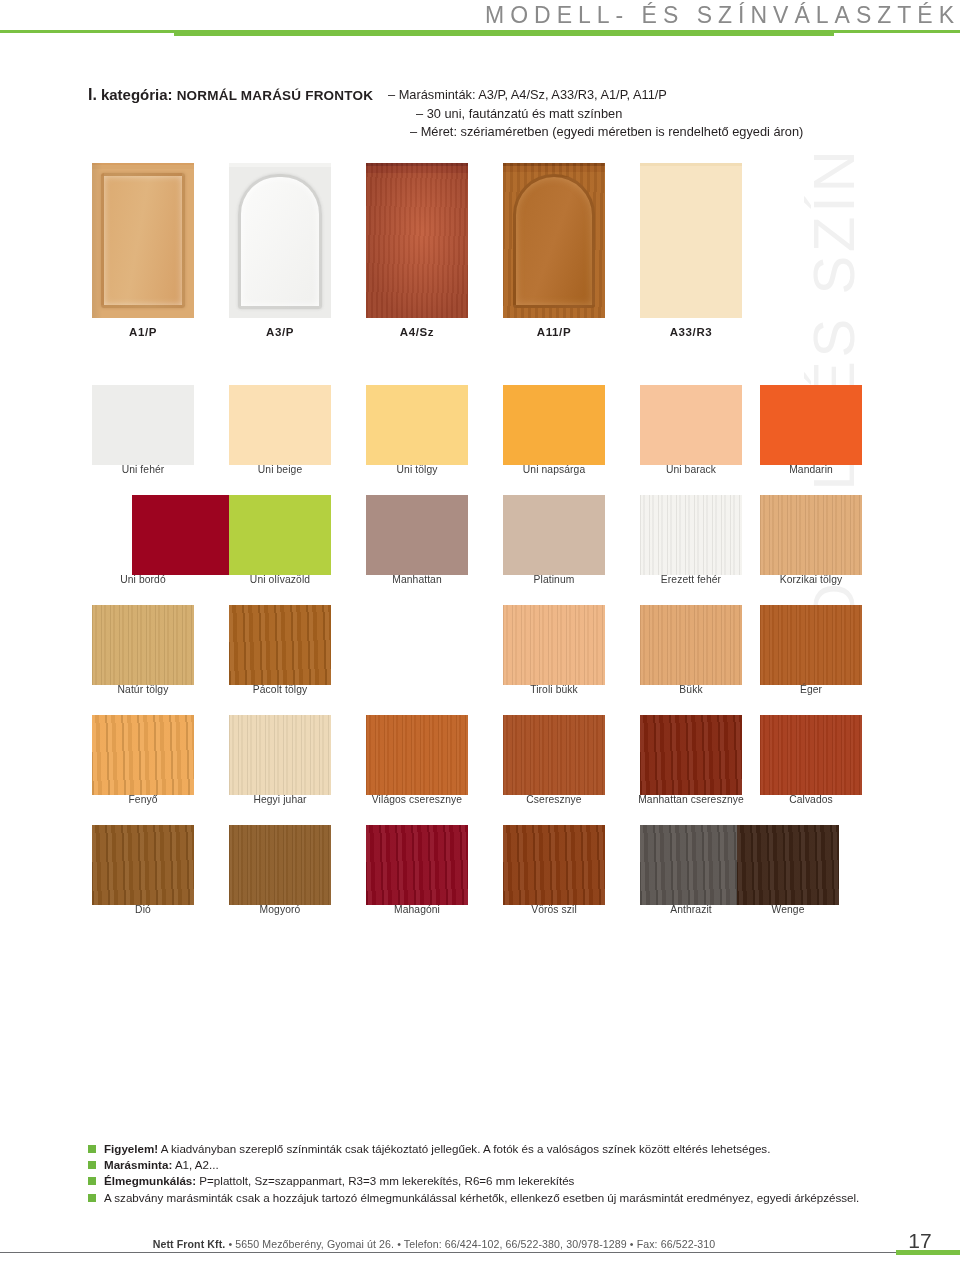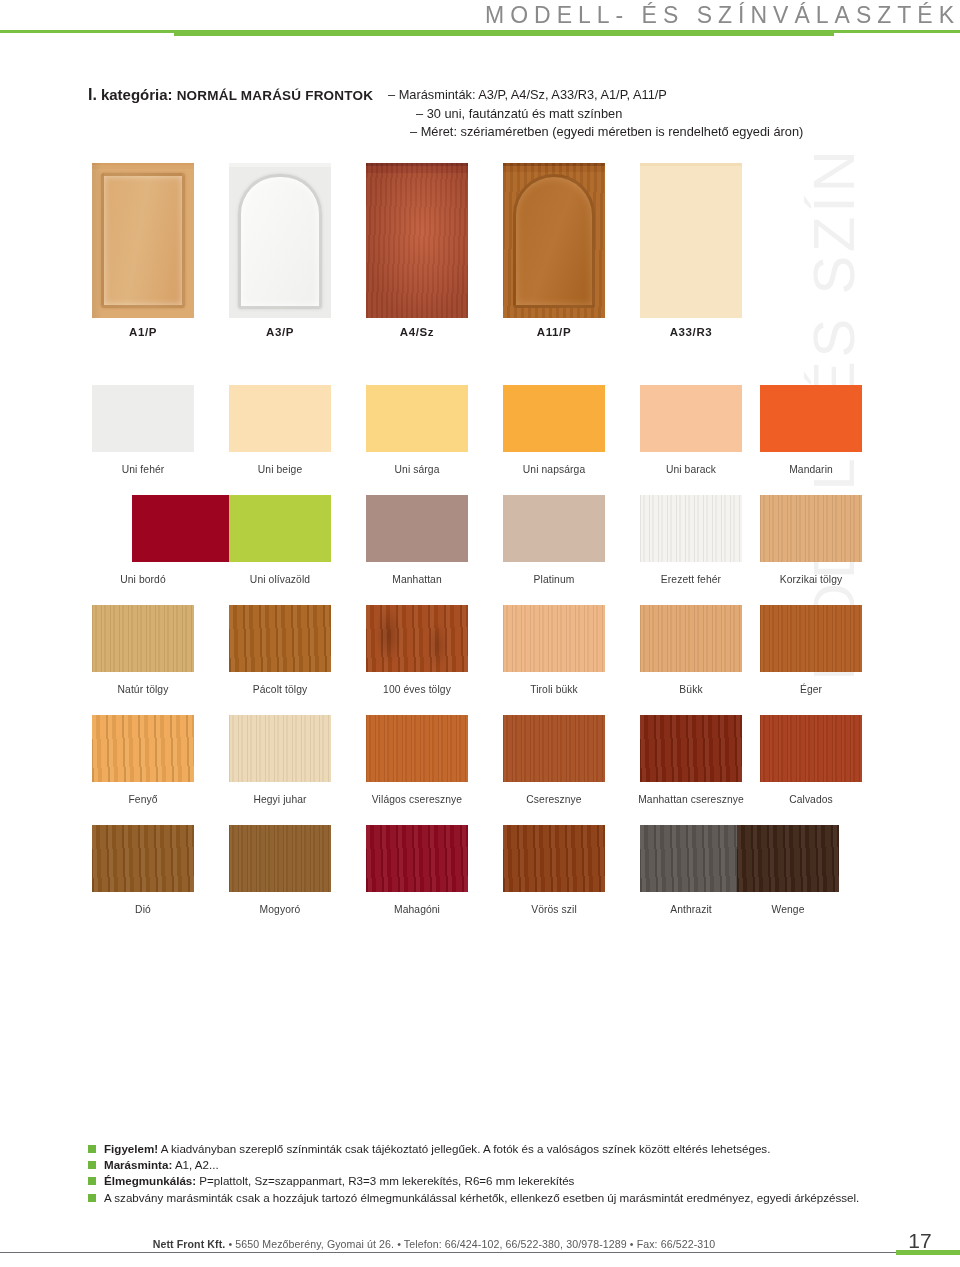--- a/index.html
+++ b/index.html
@@ -69,21 +69,21 @@
       repeating-linear-gradient(91deg,rgba(0,0,0,.06) 0 3px,rgba(255,210,150,.05) 3px 7px),
       linear-gradient(180deg,#8a4a18 0 3px,#a55e22 3px 9px,#ad6727 9px 100%);}
   .d-a11p .inner{position:absolute;left:10px;top:11px;right:10px;bottom:10px;
       border:3px solid rgba(110,60,18,.40);border-radius:42px 42px 3px 3px;
       box-shadow:inset 0 0 8px rgba(255,220,170,.28);
       background:linear-gradient(110deg,#b06c2b,#b87435 50%,#a4601f);}
   .d-a33r3{background:linear-gradient(180deg,#f2ddb6 0 3px,#f7e4c2 3px 100%);}
 
   
   .swrow{position:absolute;left:0;width:960px;height:110px;}
-  .sw{position:absolute;top:0;width:102px;height:67px;}
+  .sw{position:absolute;top:0;width:102px;height:80px;}
   .sw .chip{width:100%;height:100%;position:relative;overflow:hidden;}
   .sw .lbl{position:absolute;left:-16px;top:79px;width:134px;text-align:center;
      font-size:10.3px;color:#3b3b3b;letter-spacing:.1px;}
 
   
   .grain-v{position:absolute;inset:0;
      background:repeating-linear-gradient(90deg,
         rgba(0,0,0,.07) 0 1px,rgba(255,255,255,.05) 1px 3px,
         rgba(0,0,0,.04) 3px 5px,rgba(255,255,255,.03) 5px 9px);}
   .grain-v2{position:absolute;inset:0;
@@ -170,21 +170,21 @@
       <div class="sw" style="left: 92px;">
         <div class="chip" style="background: rgb(237, 237, 235);"></div>
         <div class="lbl">Uni fehér</div>
       </div>
       <div class="sw" style="left: 229px;">
         <div class="chip" style="background: rgb(251, 224, 180);"></div>
         <div class="lbl">Uni beige</div>
       </div>
       <div class="sw" style="left: 366px;">
         <div class="chip" style="background: rgb(251, 214, 131);"></div>
-        <div class="lbl">Uni sárga</div>
+        <div class="lbl">Uni tölgy</div>
       </div>
       <div class="sw" style="left: 503px;">
         <div class="chip" style="background: rgb(248, 173, 60);"></div>
         <div class="lbl">Uni napsárga</div>
       </div>
       <div class="sw" style="left: 640px;">
         <div class="chip" style="background: rgb(247, 196, 156);"></div>
         <div class="lbl">Uni barack</div>
       </div>
       <div class="sw" style="left: 760px;">
@@ -227,27 +227,20 @@
         <div class="chip" style="background: rgb(211, 172, 108);">
           <div class="grain-v"></div>
         </div>
         <div class="lbl">Natúr tölgy</div>
       </div>
       <div class="sw" style="left: 229px;">
         <div class="chip" style="background: rgb(169, 99, 31);">
           <div class="grain-v2"></div>
         </div>
         <div class="lbl">Pácolt tölgy</div>
-      </div>
-      <div class="sw" style="left: 366px;">
-        <div class="chip" style="background: rgb(164, 72, 26);">
-          <div class="grain-v2"></div>
-          <div class="knot"></div>
-        </div>
-        <div class="lbl">100 éves tölgy</div>
       </div>
       <div class="sw" style="left: 503px;">
         <div class="chip" style="background: rgb(238, 181, 132);">
           <div class="grain-v"></div>
         </div>
         <div class="lbl">Tiroli bükk</div>
       </div>
       <div class="sw" style="left: 640px;">
         <div class="chip" style="background: rgb(224, 166, 112);">
           <div class="grain-v"></div>

